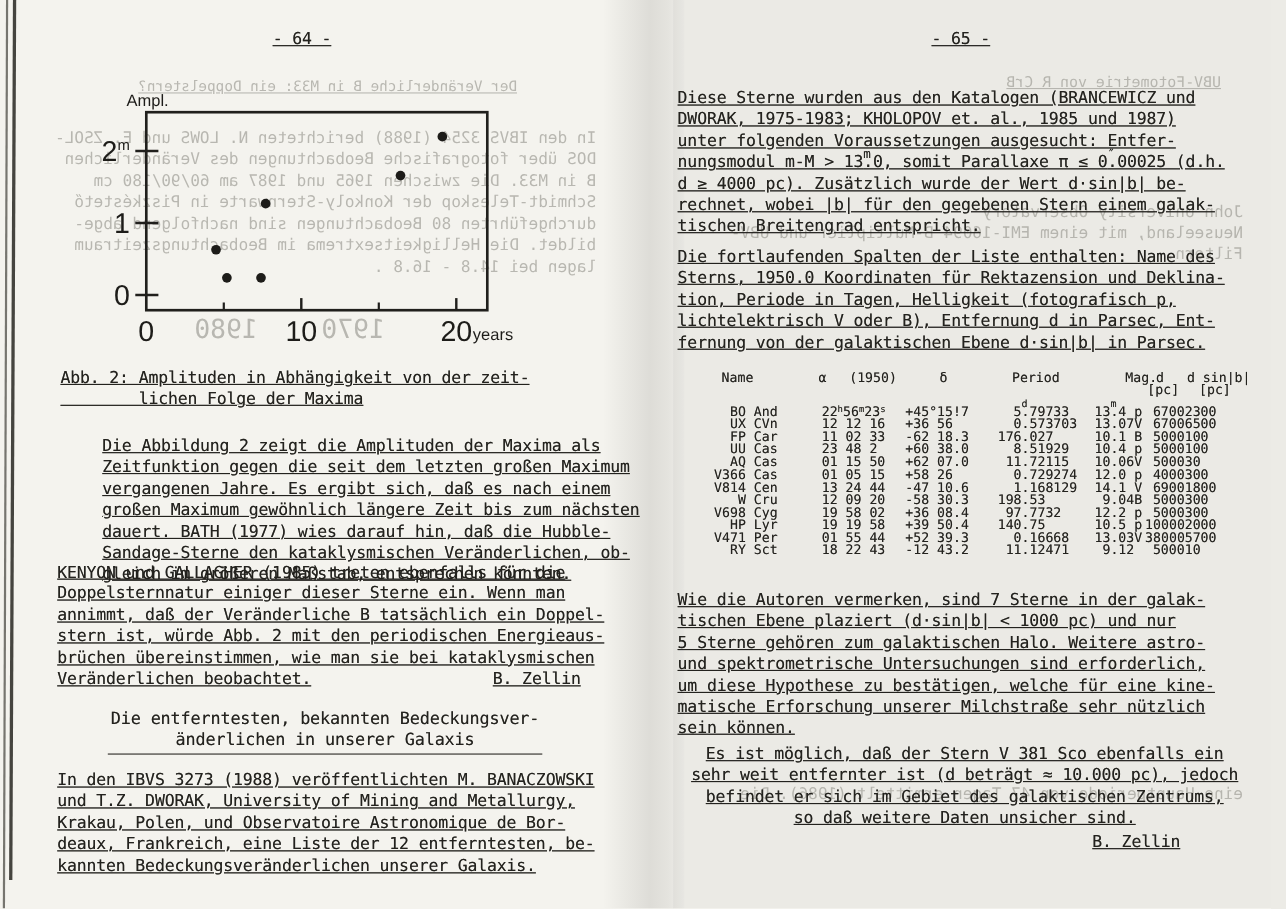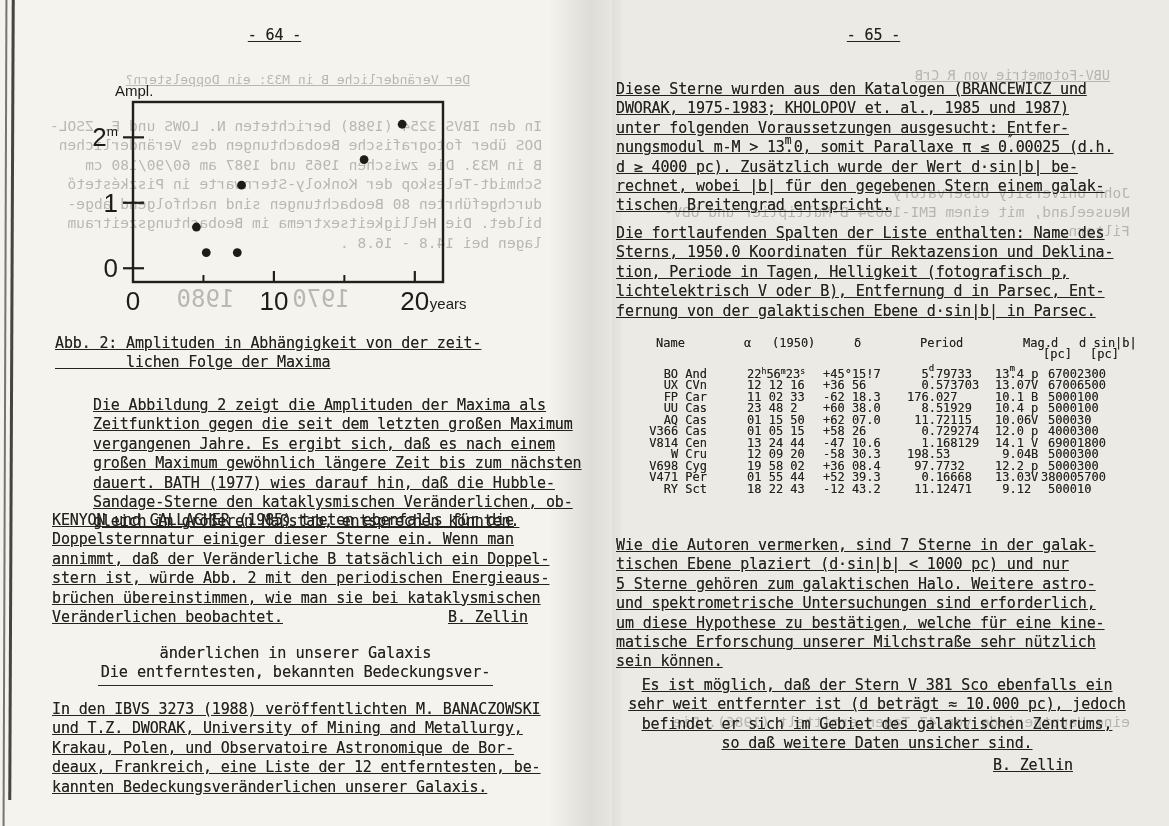--- a/index.html
+++ b/index.html
@@ -126,22 +126,22 @@
   <div class="abs txt" style="left:52px;top:511px;width:518px;">KENYON und GALLAGHER (1985) treten ebenfalls für die
 Doppelsternnatur einiger dieser Sterne ein. Wenn man
 annimmt, daß der Veränderliche B tatsächlich ein Doppel-
 stern ist, würde Abb. 2 mit den periodischen Energieaus-
 brüchen übereinstimmen, wie man sie bei kataklysmischen
 Veränderlichen beobachtet.</div>
 
   <div class="abs txt" style="left:448px;top:608px;">B. Zellin</div>
 
   <div class="abs heading" style="left:98px;top:644px;">
+    <div>Die entferntesten, bekannten Bedeckungsver-</div>
     <div>änderlichen in unserer Galaxis</div>
-    <div>Die entferntesten, bekannten Bedeckungsver-</div>
   </div>
 
   <div class="abs txt" style="left:52px;top:700px;width:518px;">In den IBVS 3273 (1988) veröffentlichten M. BANACZOWSKI
 und T.Z. DWORAK, University of Mining and Metallurgy,
 Krakau, Polen, und Observatoire Astronomique de Bor-
 deaux, Frankreich, eine Liste der 12 entferntesten, be-
 kannten Bedeckungsveränderlichen unserer Galaxis.</div>
 </div>
 
 <div>
@@ -175,20 +175,21 @@
     <div id="table-rows">
         <div class="trow"><span class="c1">BO And</span><span class="c2">22<sup>h</sup>56<sup>m</sup>23<sup>s</sup></span><span class="c3">+45°15!7</span><span class="c4">  5<span class="ov"><i>d</i></span>.79733</span><span class="c5">13<span class="ov"><i>m</i></span>.4 p</span><span class="c6">6700</span><span class="c7">2300</span></div>
         <div class="trow"><span class="c1">UX CVn</span><span class="c2">12 12 16</span><span class="c3">+36 56</span><span class="c4">  0.573703</span><span class="c5">13.07V</span><span class="c6">6700</span><span class="c7">6500</span></div>
         <div class="trow"><span class="c1">FP Car</span><span class="c2">11 02 33</span><span class="c3">-62 18.3</span><span class="c4">176.027</span><span class="c5">10.1 B</span><span class="c6">5000</span><span class="c7">100</span></div>
         <div class="trow"><span class="c1">UU Cas</span><span class="c2">23 48 2</span><span class="c3">+60 38.0</span><span class="c4">  8.51929</span><span class="c5">10.4 p</span><span class="c6">5000</span><span class="c7">100</span></div>
         <div class="trow"><span class="c1">AQ Cas</span><span class="c2">01 15 50</span><span class="c3">+62 07.0</span><span class="c4"> 11.72115</span><span class="c5">10.06V</span><span class="c6">5000</span><span class="c7">30</span></div>
         <div class="trow"><span class="c1">V366 Cas</span><span class="c2">01 05 15</span><span class="c3">+58 26</span><span class="c4">  0.729274</span><span class="c5">12.0 p</span><span class="c6">4000</span><span class="c7">300</span></div>
         <div class="trow"><span class="c1">V814 Cen</span><span class="c2">13 24 44</span><span class="c3">-47 10.6</span><span class="c4">  1.168129</span><span class="c5">14.1 V</span><span class="c6">6900</span><span class="c7">1800</span></div>
         <div class="trow"><span class="c1">W Cru</span><span class="c2">12 09 20</span><span class="c3">-58 30.3</span><span class="c4">198.53</span><span class="c5"> 9.04B</span><span class="c6">5000</span><span class="c7">300</span></div>
         <div class="trow"><span class="c1">V698 Cyg</span><span class="c2">19 58 02</span><span class="c3">+36 08.4</span><span class="c4"> 97.7732</span><span class="c5">12.2 p</span><span class="c6">5000</span><span class="c7">300</span></div>
+        <div class="trow"><span class="c1">HP Lyr</span><span class="c2">19 19 58</span><span class="c3">+39 50.4</span><span class="c4">140.75</span><span class="c5">10.5 p</span><span class="c6">10000</span><span class="c7">2000</span></div>
         <div class="trow"><span class="c1">V471 Per</span><span class="c2">01 55 44</span><span class="c3">+52 39.3</span><span class="c4">  0.16668</span><span class="c5">13.03V</span><span class="c6">38000</span><span class="c7">5700</span></div>
         <div class="trow"><span class="c1">RY Sct</span><span class="c2">18 22 43</span><span class="c3">-12 43.2</span><span class="c4"> 11.12471</span><span class="c5"> 9.12</span><span class="c6">5000</span><span class="c7">10</span></div>
       </div>
   </div>
 
   <div class="abs txt" style="left:616px;top:536px;width:522px;">Wie die Autoren vermerken, sind 7 Sterne in der galak-
 tischen Ebene plaziert (d·sin|b| &lt; 1000 pc) und nur
 5 Sterne gehören zum galaktischen Halo. Weitere astro-
 und spektrometrische Untersuchungen sind erforderlich,
 um diese Hypothese zu bestätigen, welche für eine kine-

